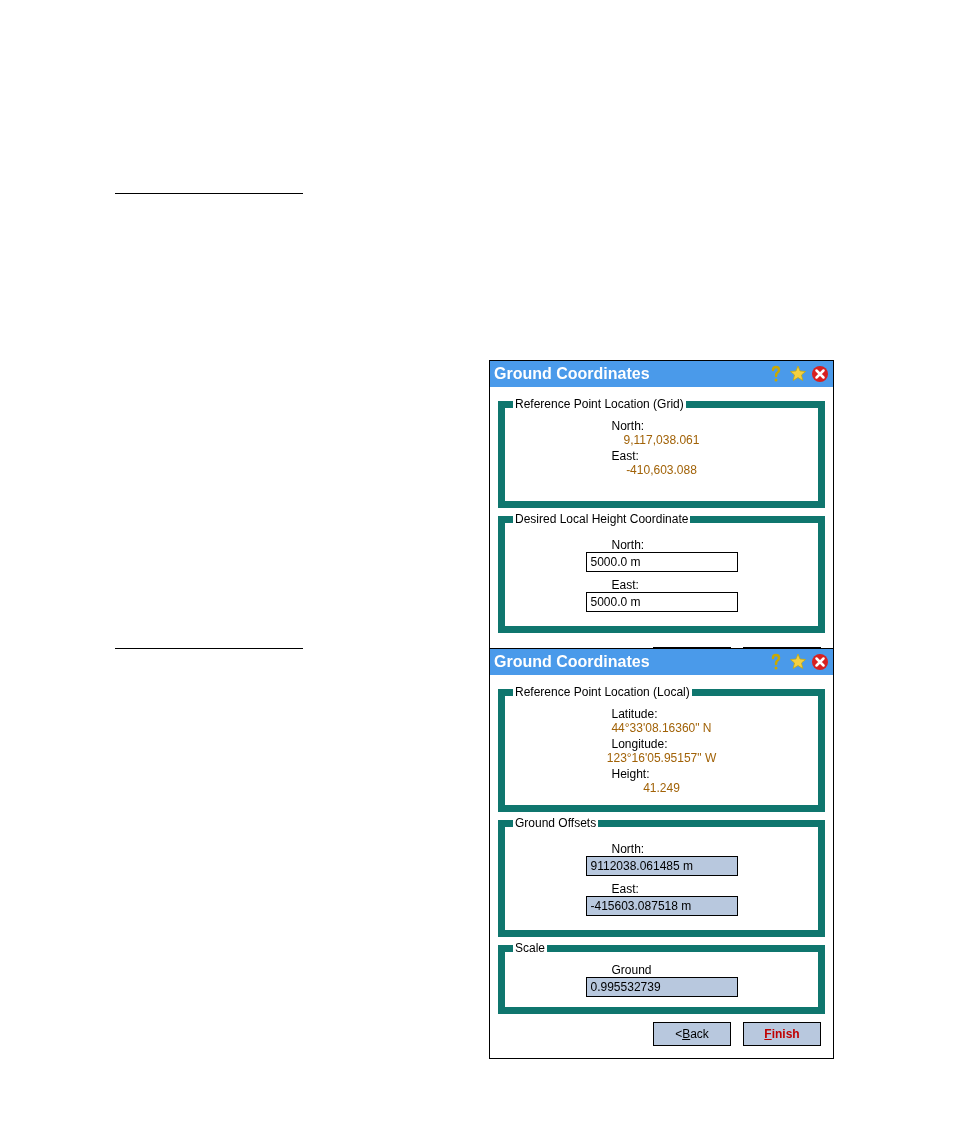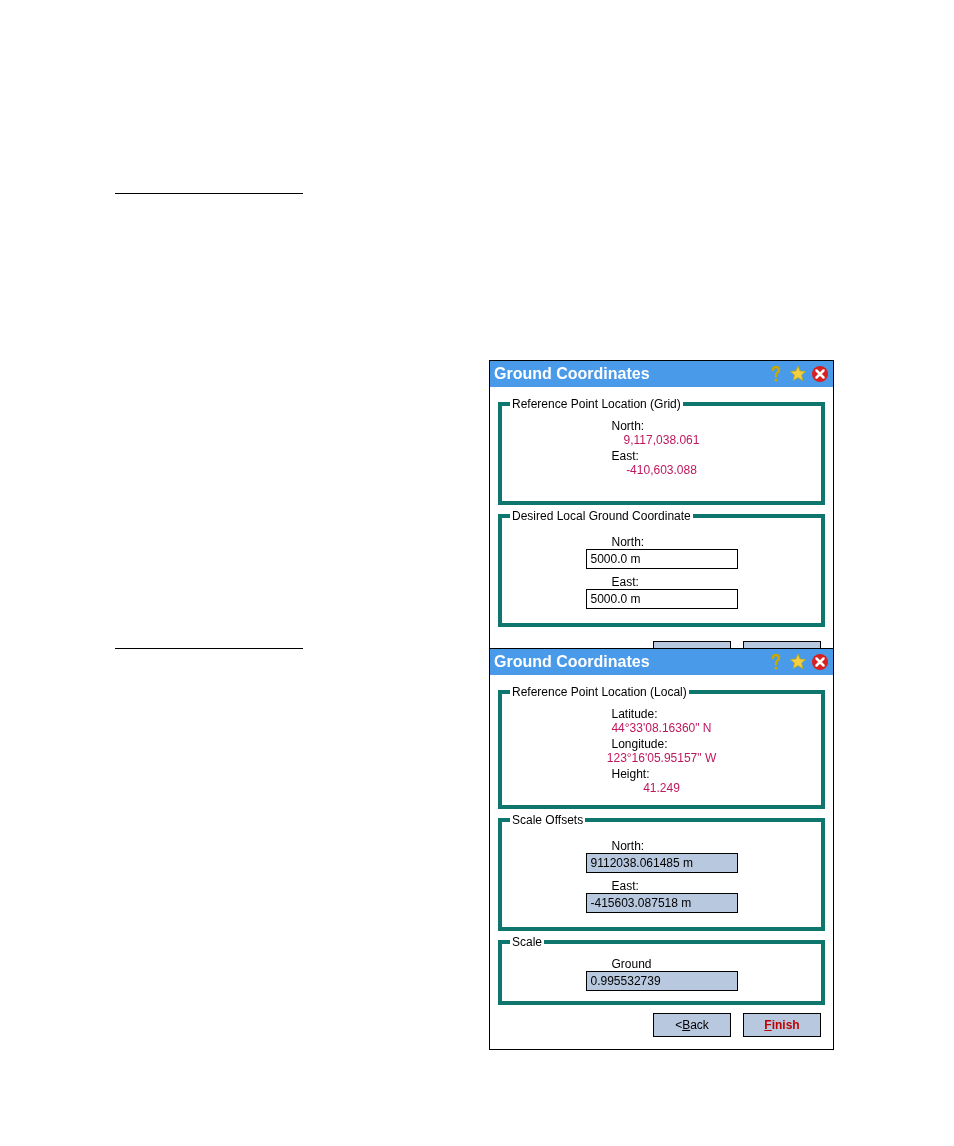--- a/index.html
+++ b/index.html
@@ -46,21 +46,21 @@
     gap: 4px;
     align-items: center;
   }
   .icon { width: 18px; height: 18px; }
 
   .body {
     padding: 6px 6px 6px 6px;
   }
 
   fieldset {
-    border: 4px solid #0f766e;
+    border: 7px solid #0f766e;
     margin: 4px 2px;
     padding: 6px 8px 8px 8px;
     position: relative;
   }
   legend {
     font-size: 12px;
     padding: 0 2px;
     background: #fff;
     color: #000;
   }
@@ -68,21 +68,21 @@
     display: flex;
     align-items: center;
     margin: 2px 0;
     flex-direction: column;
   }
   .row-label {
     width: 100px;
     color: #000;
   }
   .row-value {
-    color: #be185d;
+    color: #a16207;
     text-align: right;
   }
   .text-input {
     width: 152px;
     height: 20px;
     border: 1px solid #000;
     background: #fff;
     font-family: inherit;
     font-size: 12px;
     padding: 1px 4px;
@@ -145,21 +145,21 @@
         <span class="row-value">9,117,038.061</span>
       </div>
       <div class="row">
         <span class="row-label">East:</span>
         <span class="row-value">-410,603.088</span>
       </div>
       <div style="height:14px"></div>
     </fieldset>
 
     <fieldset>
-      <legend>Desired Local Ground Coordinate</legend>
+      <legend>Desired Local Height Coordinate</legend>
       <div class="row row-gap">
         <span class="row-label">North:</span>
         <input class="text-input" value="5000.0 m" style="">
       </div>
       <div class="row row-gap">
         <span class="row-label">East:</span>
         <input class="text-input" value="5000.0 m" style="">
       </div>
     </fieldset>
 
@@ -207,21 +207,21 @@
         <span class="row-label">Longitude:</span>
         <span class="row-value">123°16'05.95157" W</span>
       </div>
       <div class="row">
         <span class="row-label">Height:</span>
         <span class="row-value">41.249</span>
       </div>
     </fieldset>
 
     <fieldset>
-      <legend>Scale Offsets</legend>
+      <legend>Ground Offsets</legend>
       <div class="row row-gap">
         <span class="row-label">North:</span>
         <input class="text-input readonly" readonly="" value="9112038.061485 m" style="">
       </div>
       <div class="row row-gap">
         <span class="row-label">East:</span>
         <input class="text-input readonly" readonly="" value="-415603.087518 m" style="">
       </div>
     </fieldset>
 

